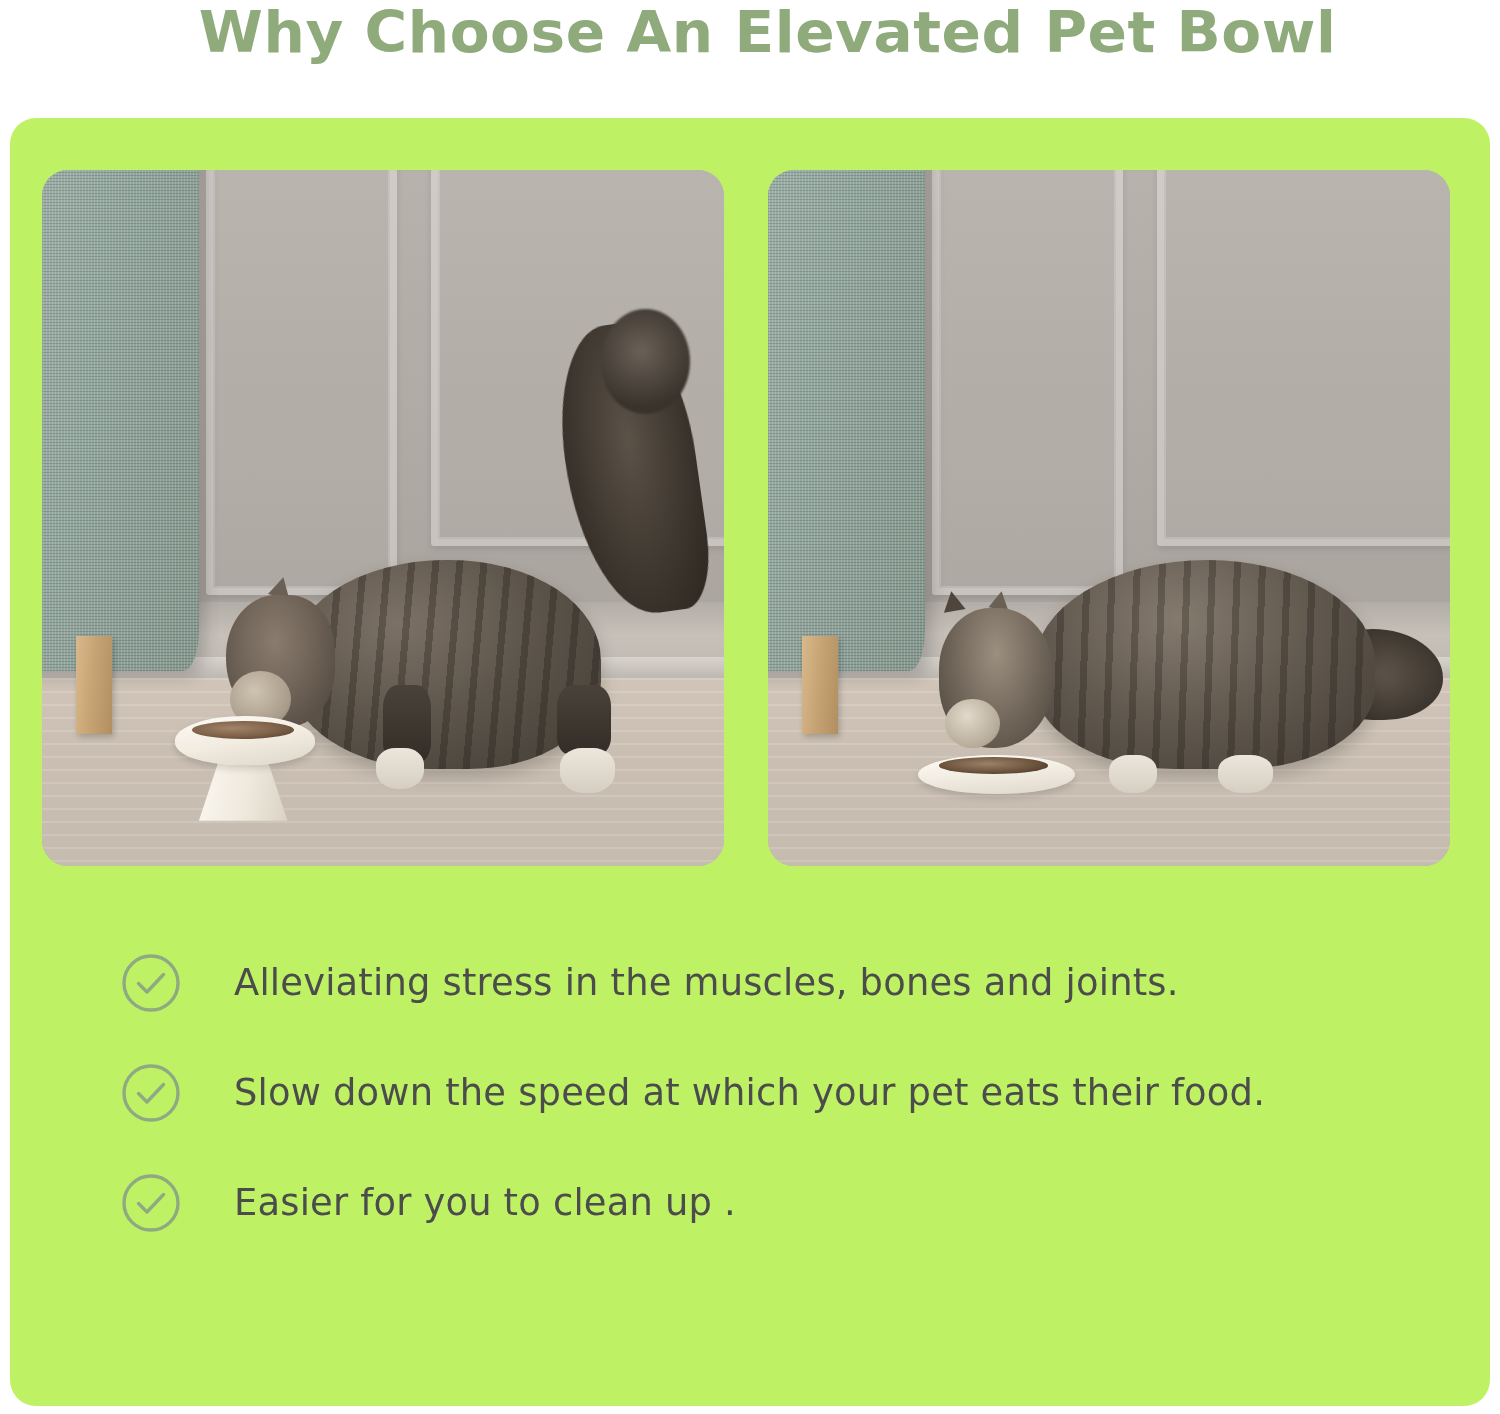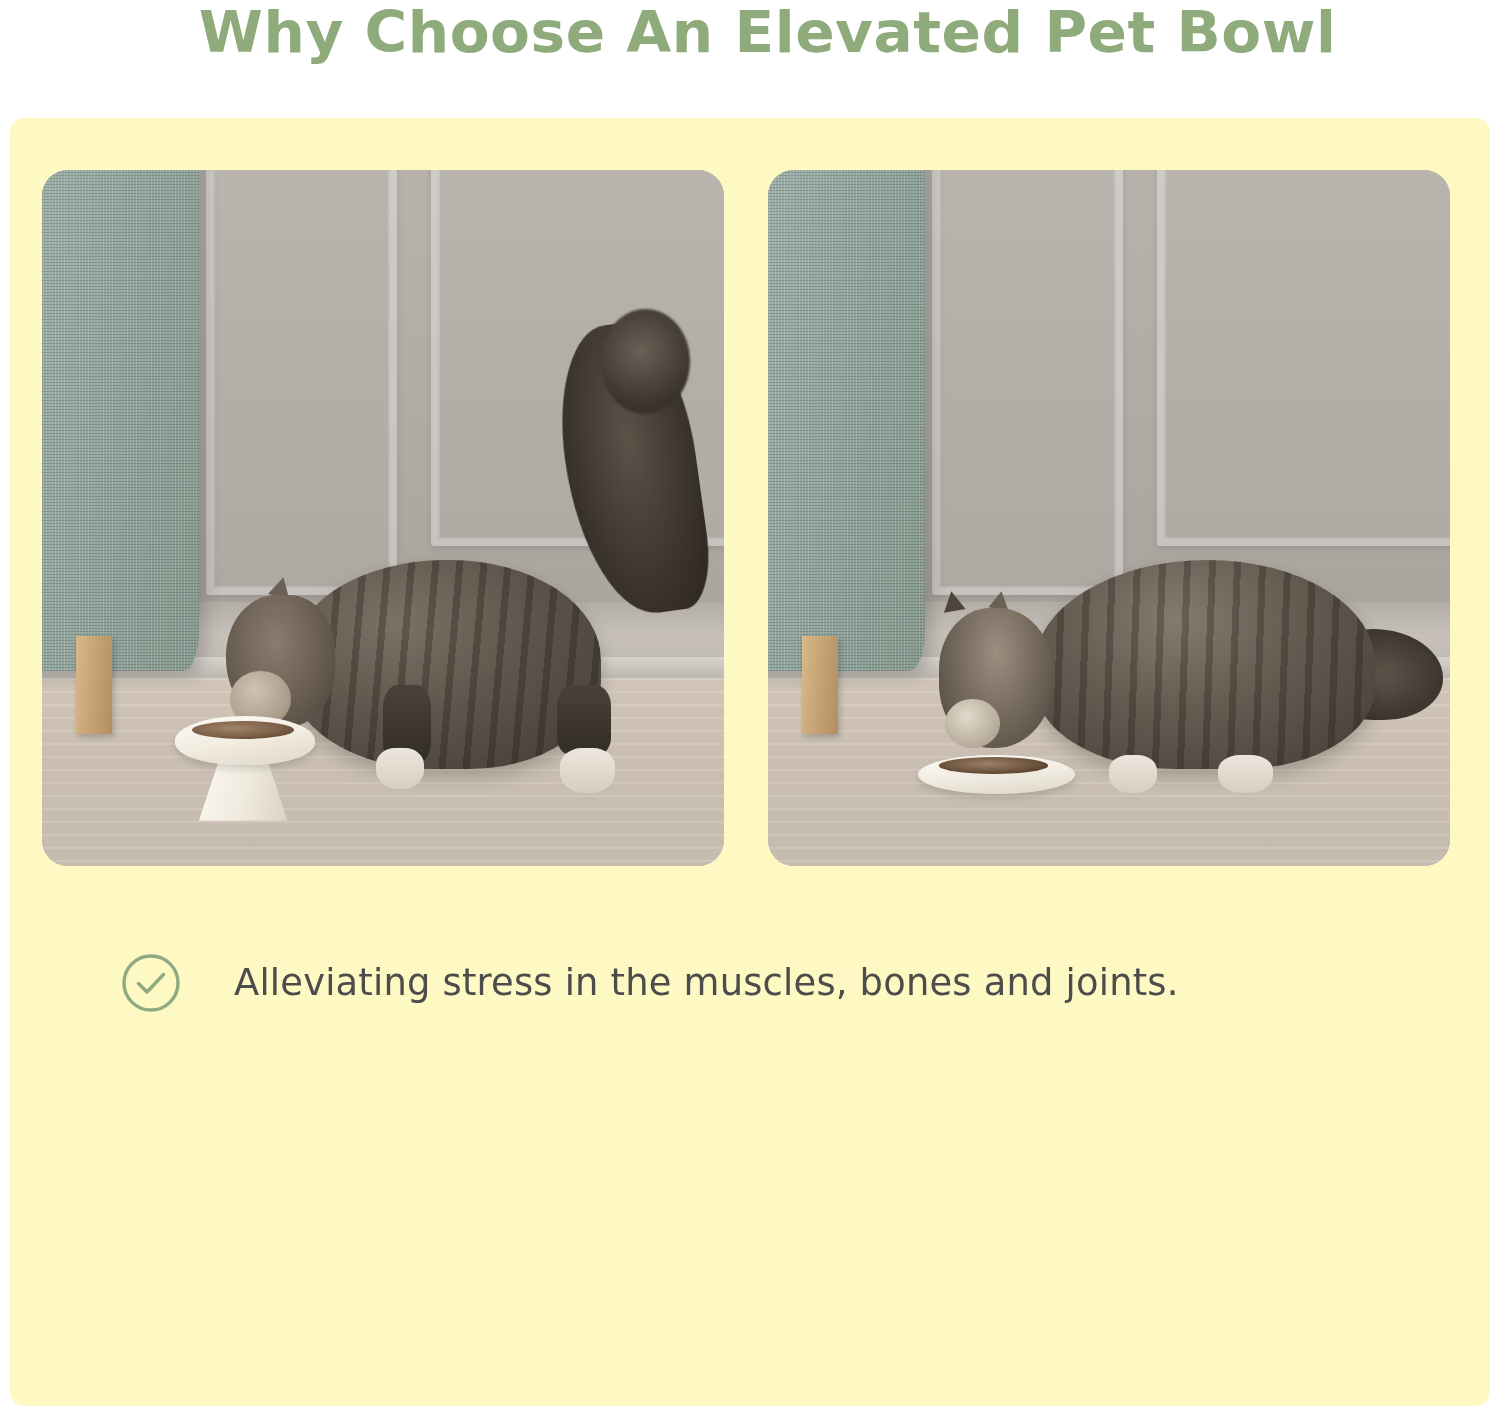--- a/index.html
+++ b/index.html
@@ -27,22 +27,22 @@
     white-space:nowrap;
     line-height:1;
     transform:scaleX(1.02);
     margin-top:-4px;
   }
 
   
   .card{
     position:absolute; left:10px; top:118px;
     width:1480px; height:1288px;
-    background:#fef9c3;
-    border-radius:14px;
+    background:#bef264;
+    border-radius:26px;
   }
 
   
   .photo{
     position:absolute; top:52px;
     width:682px; height:696px;
     border-radius:26px;
     overflow:hidden;
     background:#b4aea8;
   }
@@ -365,16 +365,34 @@
       <span class="check-icon">
         <svg viewBox="0 0 62 62">
             <circle cx="31" cy="31" r="27" fill="none" stroke="#8fa983" stroke-width="3.4"></circle>
             <path d="M18.5 31.5 L27 40 L43.5 22.5" fill="none" stroke="#8fa983" stroke-width="3.4" stroke-linecap="round" stroke-linejoin="round"></path>
           </svg>
       </span>
       <span class="bullet-text">Alleviating stress in the muscles, bones and joints.</span>
     </div>
 
 
-
+    <div class="bullet">
+      <span class="check-icon">
+        <svg viewBox="0 0 62 62">
+            <circle cx="31" cy="31" r="27" fill="none" stroke="#8fa983" stroke-width="3.4"></circle>
+            <path d="M18.5 31.5 L27 40 L43.5 22.5" fill="none" stroke="#8fa983" stroke-width="3.4" stroke-linecap="round" stroke-linejoin="round"></path>
+          </svg>
+      </span>
+      <span class="bullet-text">Slow down the speed at which your pet eats their food.</span>
+    </div>
+
+    <div class="bullet">
+      <span class="check-icon">
+        <svg viewBox="0 0 62 62">
+            <circle cx="31" cy="31" r="27" fill="none" stroke="#8fa983" stroke-width="3.4"></circle>
+            <path d="M18.5 31.5 L27 40 L43.5 22.5" fill="none" stroke="#8fa983" stroke-width="3.4" stroke-linecap="round" stroke-linejoin="round"></path>
+          </svg>
+      </span>
+      <span class="bullet-text">Easier for you to clean up .</span>
+    </div>
 
   </div>
 </div>
 
 </body></html>

